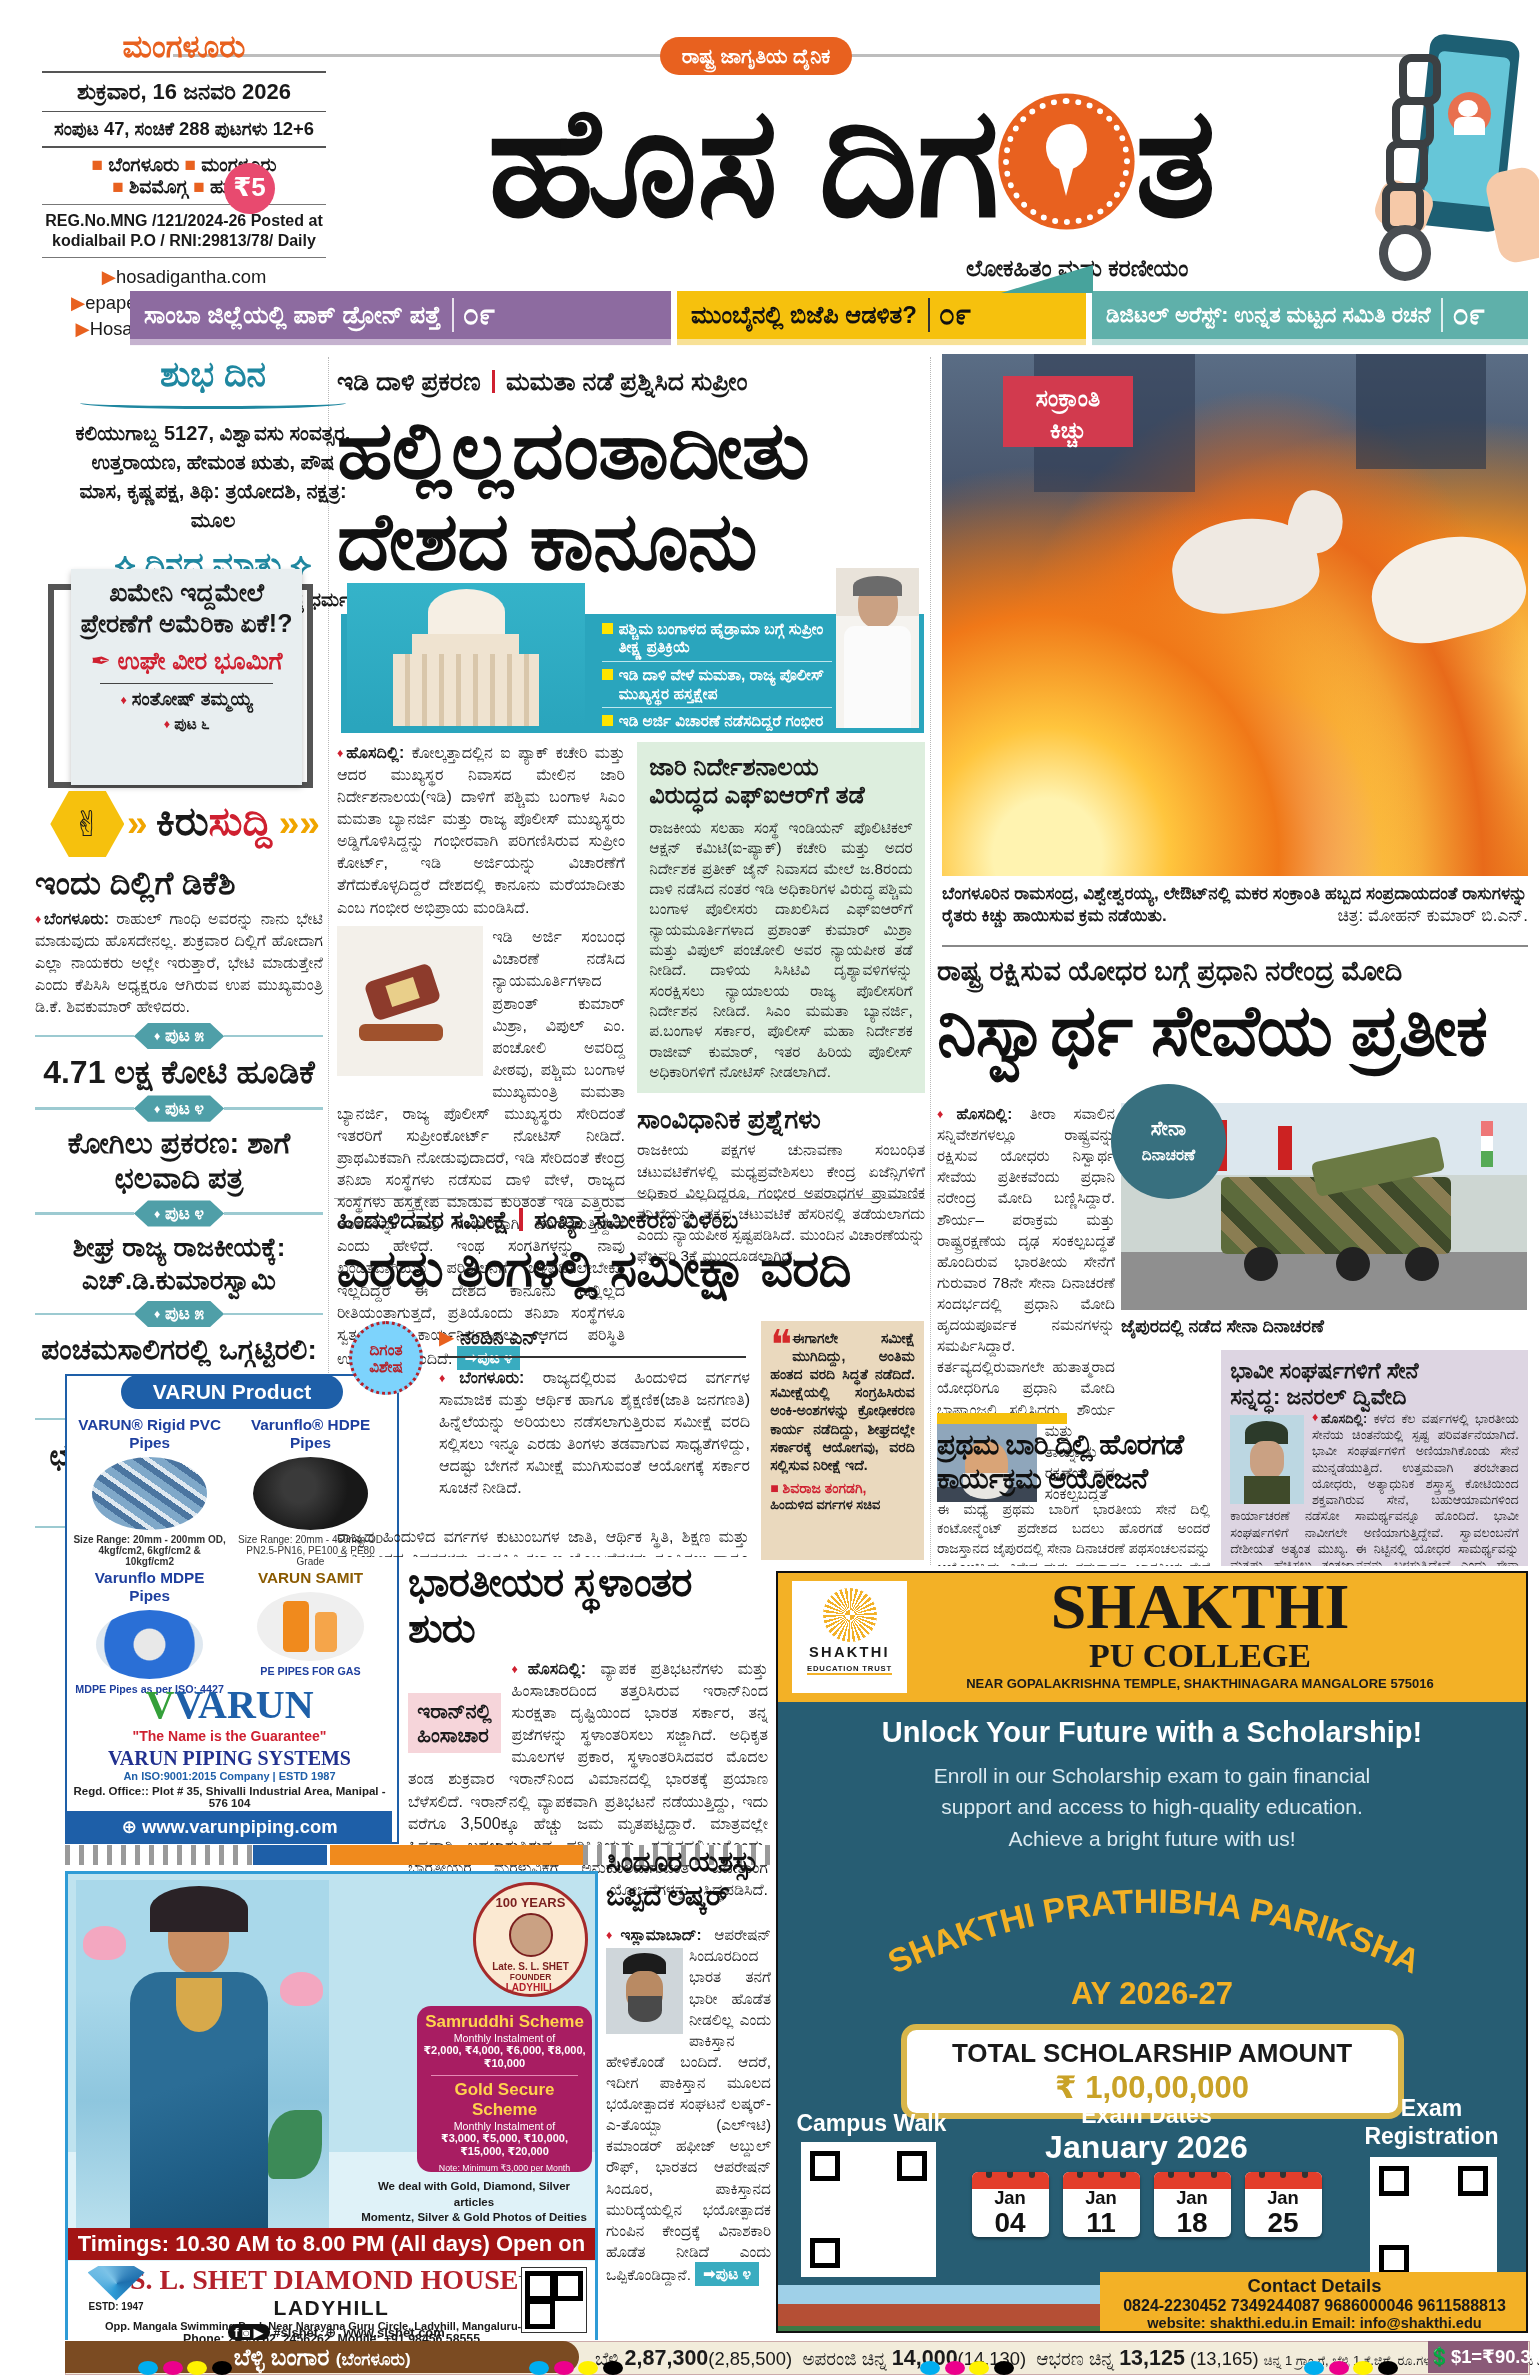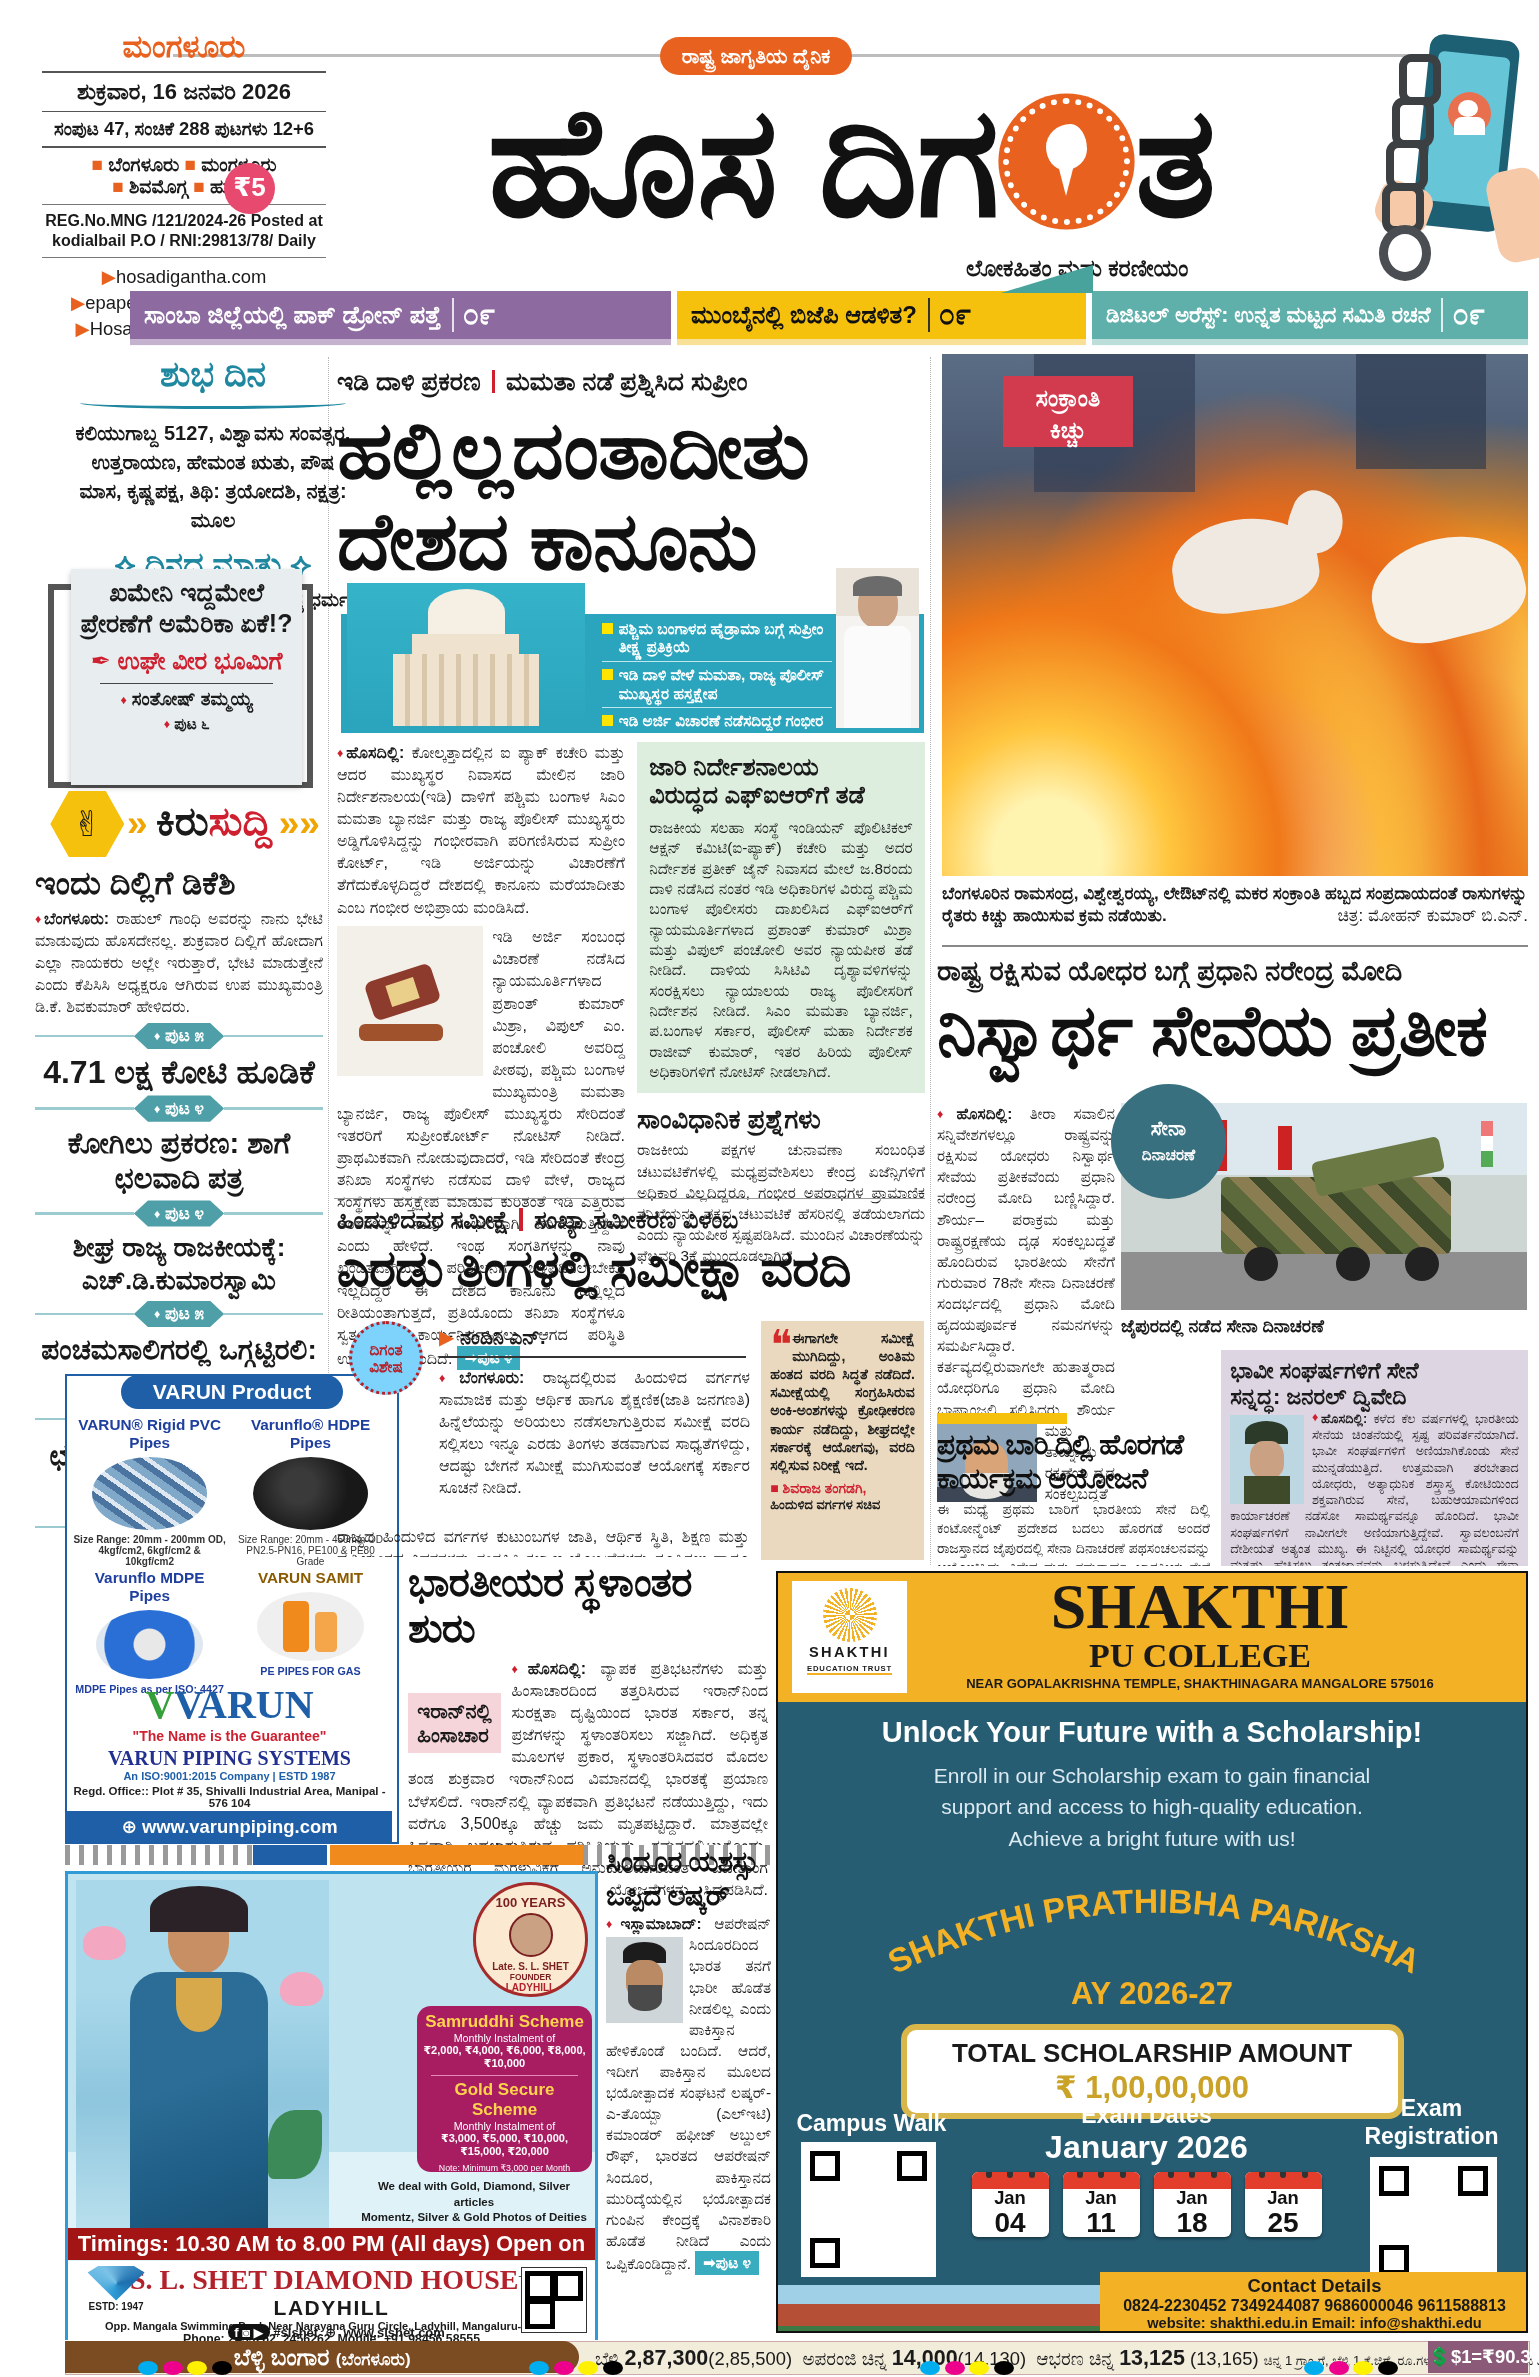--- a/index.html
+++ b/index.html
@@ -387,21 +387,21 @@
   </div>
 
   <div class="abs" style="left:937px;top:1413px;width:273px;height:153px;overflow:hidden;">
     <div style="width:130px;height:10.7px;background:#f6c10d;"></div>
     <div class="bighead" style="font-size:28px;line-height:1.2;margin-top:4.6px;"><span>ಪ್ರಥಮ ಬಾರಿ ದಿಲ್ಲಿ ಹೊರಗಡೆ</span><br><span>ಕಾರ್ಯಕ್ರಮ ಆಯೋಜನೆ</span></div>
     <div class="body just" style="font-size:14px;margin-top:4.6px;">ಈ ಮಧ್ಯೆ ಪ್ರಥಮ ಬಾರಿಗೆ ಭಾರತೀಯ ಸೇನೆ ದಿಲ್ಲಿ ಕಂಟೋನ್ಮೆಂಟ್ ಪ್ರದೇಶದ ಬದಲು ಹೊರಗಡೆ ಅಂದರೆ ರಾಜಸ್ತಾನದ ಜೈಪುರದಲ್ಲಿ ಸೇನಾ ದಿನಾಚರಣೆ ಪಥಸಂಚಲನವನ್ನು ಆಯೋಜಿಸಿದ್ದು ವಿಶೇಷ ಮತ್ತು ಗಮನಾರ್ಹ. ಭಾರತೀಯ ಸೇನೆ ಹೊಂದಿರುವ ವಿಸ್ತೃತ ವ್ಯಾಪ್ತಿಯ ಶಸ್ತ್ರಾಸ್ತ್ರಗಳು, ವಾಹನಗಳು, ಡ್ರೋನ್‌ಗಳು ಮತ್ತು ರಕ್ಷಣಾ ವ್ಯವಸ್ಥೆಗಳು ಪರೇಡ್‌ನಲ್ಲಿ ಪ್ರದರ್ಶಿತವಾದುವು.</div>
   </div>
 
   <div class="abs" style="left:606px;top:1845px;width:165px;height:495px;overflow:hidden;">
     <div class="bighead" style="font-size:28px;line-height:1.2;">ಸಿಂದೂರ ಯಶಸ್ಸು ಒಪ್ಪಿದ ಲಷ್ಕರ್</div>
-    <div class="body just" style="font-size:15.3px;margin-top:1px;">
+    <div class="body just" style="font-size:15.3px;margin-top:12px;">
       <span class="dia">♦</span><span class="dl">ಇಸ್ಲಾಮಾಬಾದ್:</span>
       <div class="ph" style="position:relative;float:left;width:77px;height:86px;margin:3.1px 6.1px 1.5px 0;background:#cfd6da;">
         <i style="position:absolute;left:17px;top:4.6px;width:43px;height:21.5px;background:#1c1c1c;border-radius:50% 50% 0 0;"></i>
         <i style="position:absolute;left:20px;top:23px;width:37px;height:40px;background:#b98a63;border-radius:40%;"></i>
         <i style="position:absolute;left:21.5px;top:48px;width:34px;height:26px;background:#4a4a4a;border-radius:0 0 45% 45%;"></i>
       </div>
       <span>ಆಪರೇಷನ್ ಸಿಂದೂರದಿಂದ ಭಾರತ ತನಗೆ ಭಾರೀ ಹೊಡೆತ ನೀಡಲಿಲ್ಲ ಎಂದು ಪಾಕಿಸ್ತಾನ ಹೇಳಿಕೊಂಡೆ ಬಂದಿದೆ. ಆದರೆ, ಇದೀಗ ಪಾಕಿಸ್ತಾನ ಮೂಲದ ಭಯೋತ್ಪಾದಕ ಸಂಘಟನೆ ಲಷ್ಕರ್-ಎ-ತೊಯ್ಬಾ (ಎಲ್‌ಇಟಿ) ಕಮಾಂಡರ್ ಹಫೀಜ್ ಅಬ್ದುಲ್ ರೌಫ್, ಭಾರತದ ಆಪರೇಷನ್ ಸಿಂದೂರ, ಪಾಕಿಸ್ತಾನದ ಮುರಿದ್ಕೆಯಲ್ಲಿನ ಭಯೋತ್ಪಾದಕ ಗುಂಪಿನ ಕೇಂದ್ರಕ್ಕೆ ವಿನಾಶಕಾರಿ ಹೊಡೆತ ನೀಡಿದೆ ಎಂದು ಒಪ್ಪಿಕೊಂಡಿದ್ದಾನೆ.</span>
       <span class="ptag">➡<span>ಪುಟ ೪</span></span>
     </div>
   </div>

